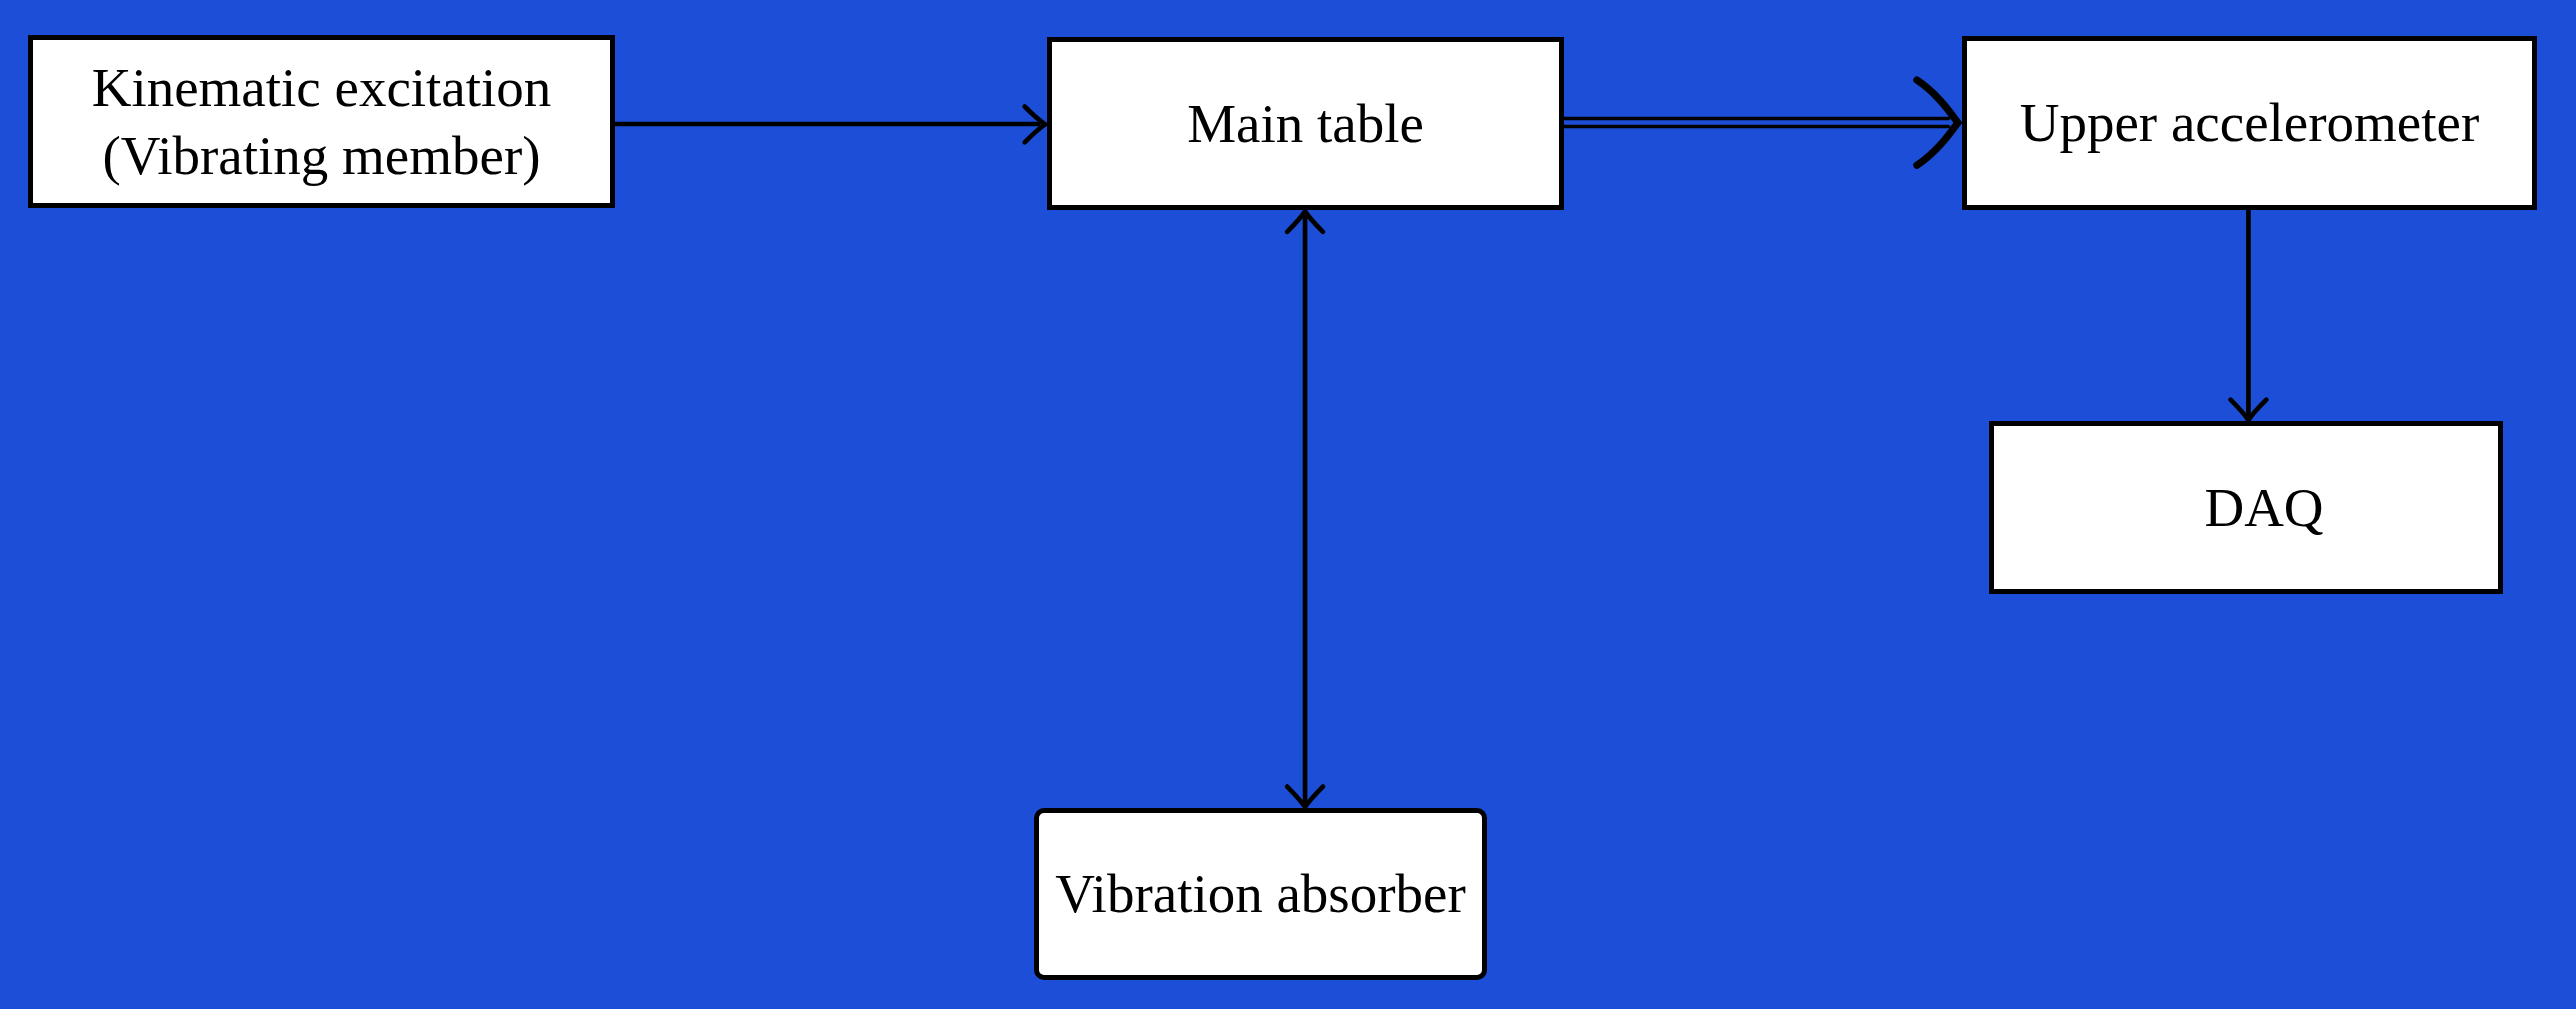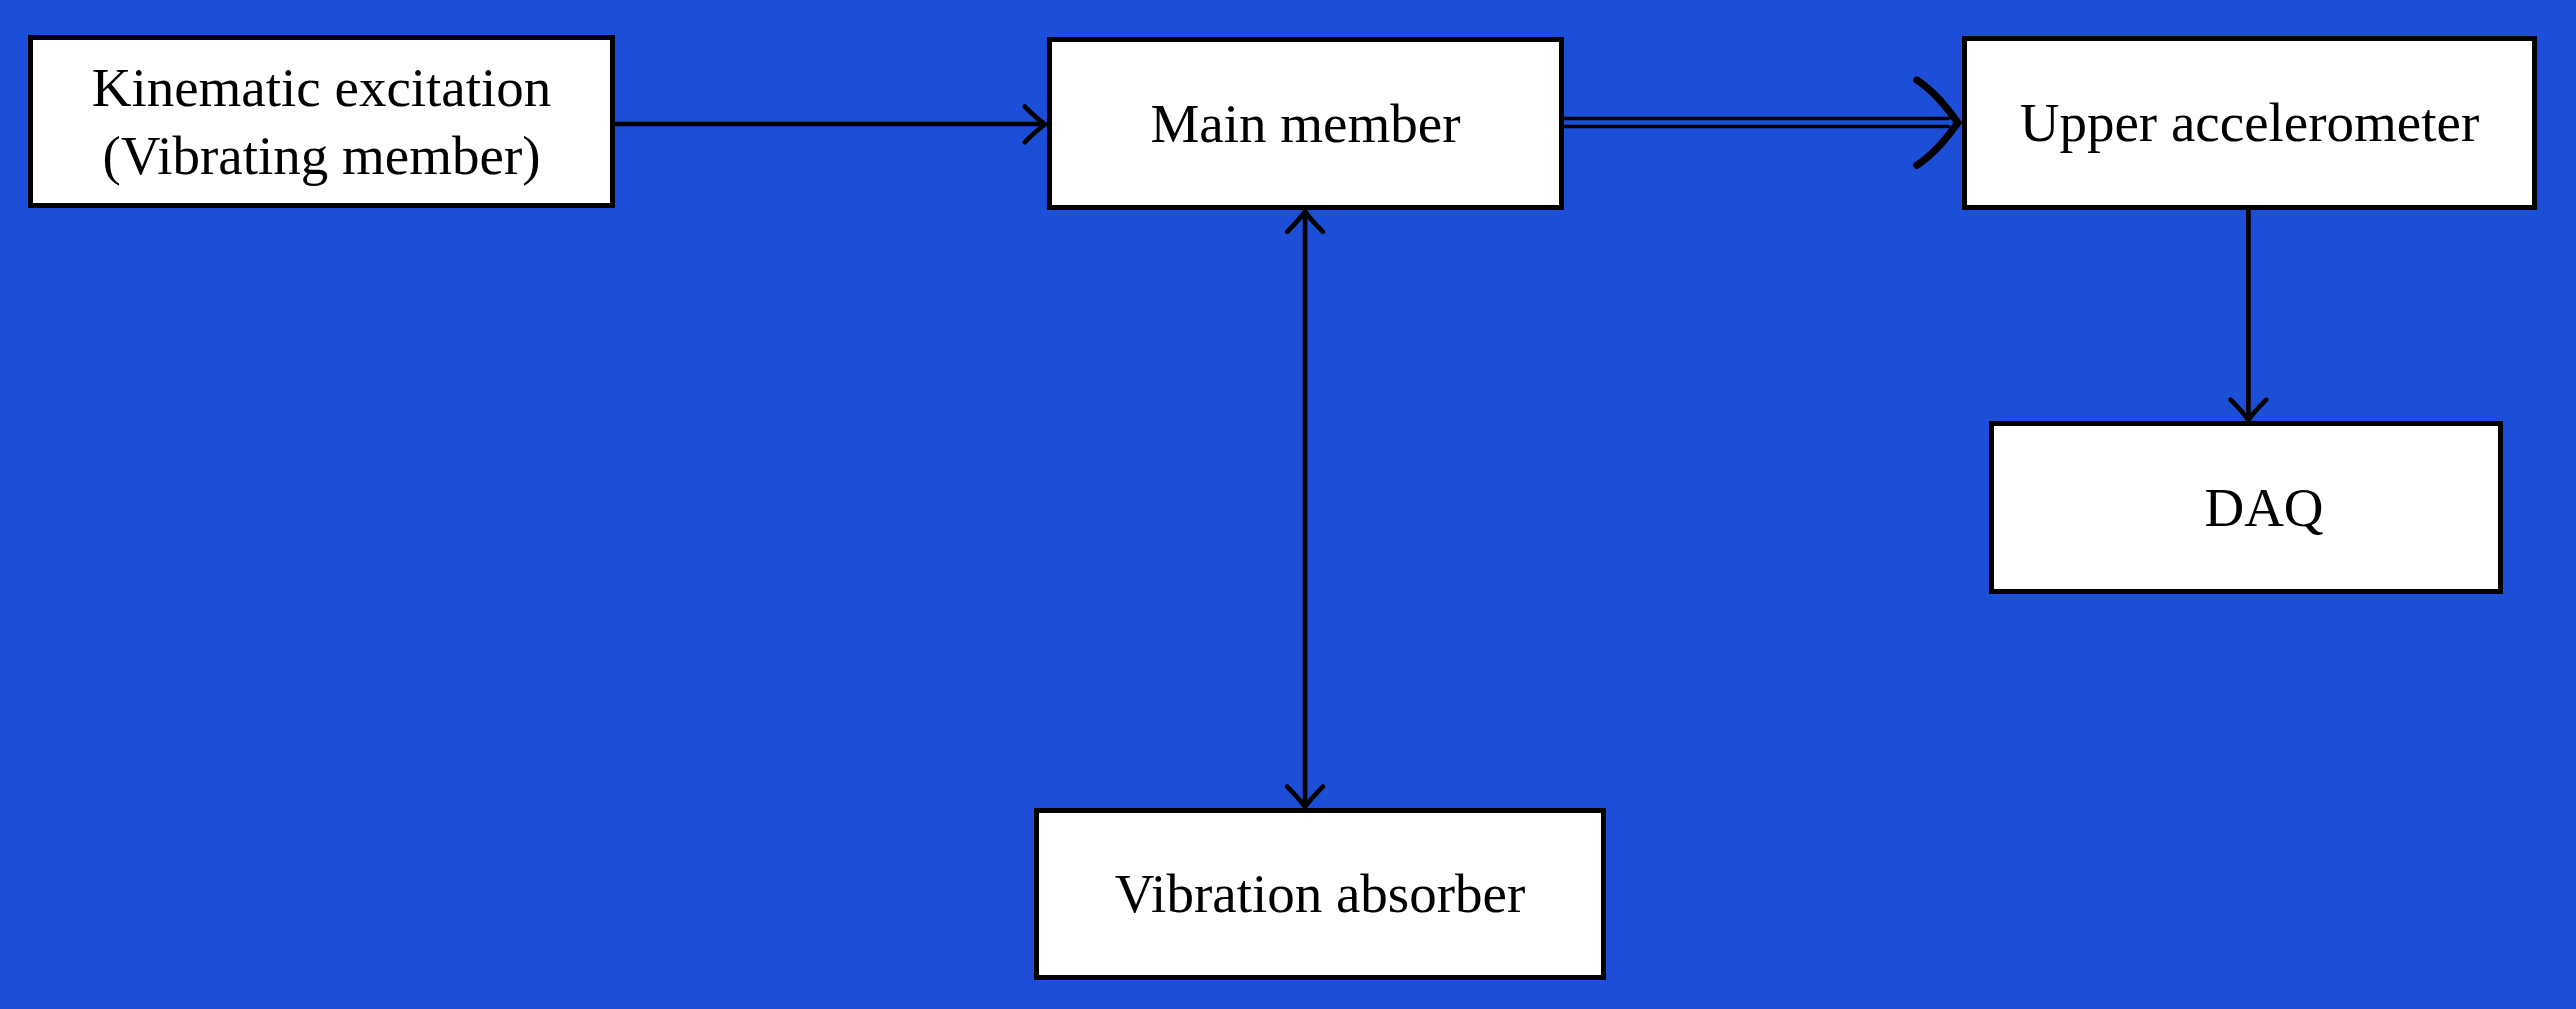--- a/index.html
+++ b/index.html
@@ -30,21 +30,21 @@
     font-size: 55px;
     line-height: 1.23;
     white-space: nowrap;
   }
   .node span { display: block; }
   
   #node-kinematic { left: 28px;   top: 35px;  width: 587px; height: 173px; }
   #node-main      { left: 1047px; top: 37px;  width: 517px; height: 173px; }
   #node-accel     { left: 1962px; top: 36px;  width: 575px; height: 174px; }
   #node-daq       { left: 1989px; top: 421px; width: 514px; height: 173px; padding-left: 36px; }
-  #node-absorber  { left: 1034px; top: 808px; width: 572px; height: 172px; }
+  #node-absorber  { left: 1034px; top: 808px; width: 453px; height: 172px; border-radius: 10px; }
 </style>
 </head>
 <body>
 
 <div class="canvas">
 
   <svg class="arrow-layer" viewBox="0 0 3022 1184" xmlns="http://www.w3.org/2000/svg" fill="none" stroke="#000000" stroke-linecap="round">
 
     <g>
       <line x1="722" y1="145.5" x2="1218" y2="145.5" stroke-width="5.5"></line>
@@ -68,21 +68,21 @@
       <path d="M -24 -21 Q -9 -6 0 0 Q -9 6 -24 21" stroke-width="5.5" transform="translate(1531,947) rotate(90)"></path>
     </g>
   </svg>
 
   <div class="node" id="node-kinematic">
     <span>Kinematic excitation</span>
     <span>(Vibrating member)</span>
   </div>
 
   <div class="node" id="node-main">
-    <span>Main member</span>
+    <span>Main table</span>
   </div>
 
   <div class="node" id="node-accel">
     <span>Upper accelerometer</span>
   </div>
 
   <div class="node" id="node-daq">
     <span>DAQ</span>
   </div>
 

